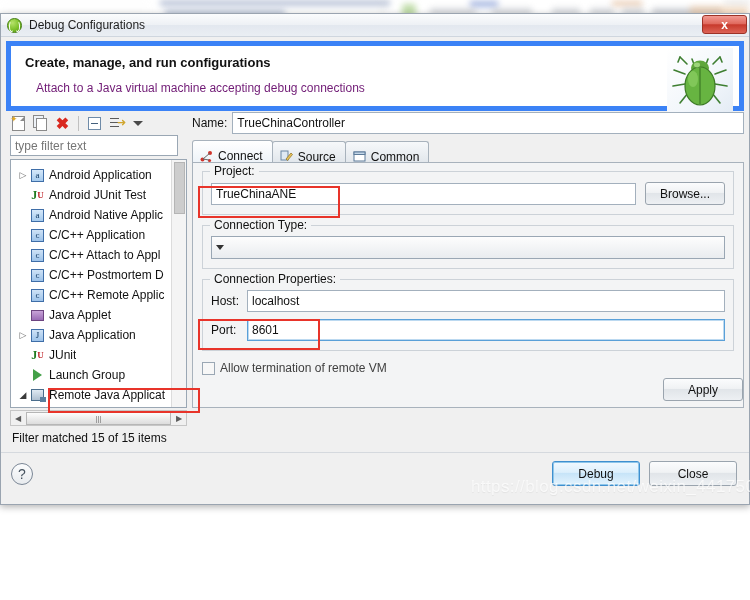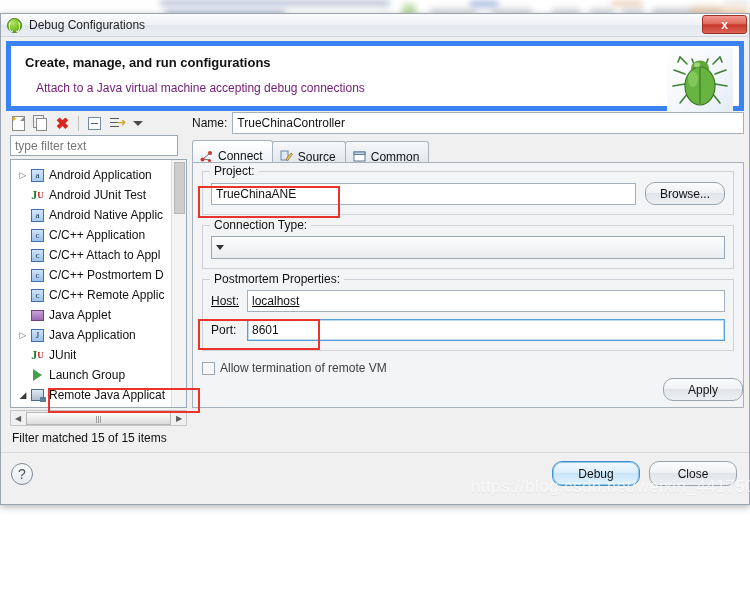--- a/index.html
+++ b/index.html
@@ -231,21 +231,21 @@
     padding: 0 4px; font-size:12px; color:#111;
   }
   .row { display:flex; align-items:center; }
   .txt {
     flex:1; height:22px; border:1px solid #a3b0bd; background:#fff;
     font-size:12px; color:#111; padding:0 4px; line-height:20px;
   }
   .txt.focused { border-color:#5aa0d8; box-shadow: inset 0 0 0 1px #bcd9f0; }
   .btn {
     height: 23px; min-width: 80px; padding: 0 10px;
-    border: 1px solid #9aa4ae; border-radius: 10px;
+    border: 1px solid #9aa4ae; border-radius: 3px;
     background: linear-gradient(to bottom,#fbfcfd 0%,#f0f2f4 45%,#e1e5e9 50%,#edf0f3 100%);
     font-size:12px; color:#111; cursor:pointer;
   }
   .btn.default {
     border-color:#3f8fcf;
     background: linear-gradient(to bottom,#f2f9ff 0%,#dceffc 45%,#c7e4f8 50%,#e4f3fd 100%);
     box-shadow: 0 0 0 1px #8ec6ea inset;
   }
   .combo {
     flex:1; height:23px; border:1px solid #9aa7b4;
@@ -557,22 +557,22 @@
         <div class="group">
           <div class="group-title">Connection Type:</div>
           <div class="row">
             <div class="combo">
               <span class="combo-arrow"></span>
             </div>
           </div>
         </div>
 
         <div class="group">
-          <div class="group-title">Postmortem Properties:</div>
-          <div class="row" style="margin-bottom:7px;text-decoration:underline;">
+          <div class="group-title">Connection Properties:</div>
+          <div class="row" style="margin-bottom:7px;">
             <div class="lbl-inline">Host:</div>
             <input class="txt" type="text" value="localhost" style="">
           </div>
           <div class="row">
             <div class="lbl-inline">Port:</div>
             <input class="txt focused" type="text" value="8601" style="">
           </div>
         </div>
 
         <div class="cb-row">

